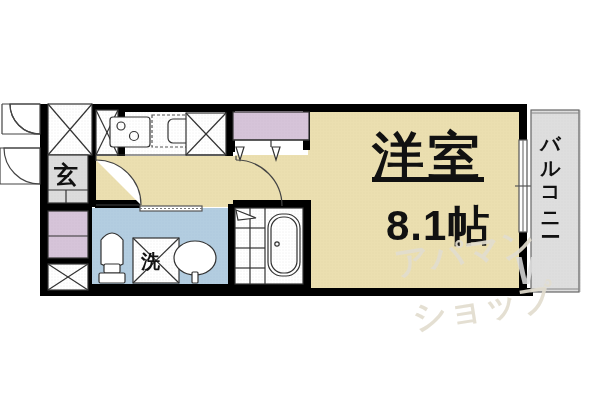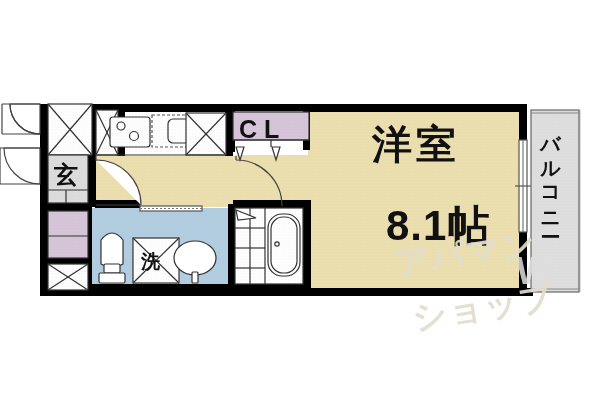--- a/index.html
+++ b/index.html
@@ -29,23 +29,24 @@
   .lbl {
     position: absolute;
     color: #111111;
     font-weight: 700;
     line-height: 1;
     white-space: nowrap;
     letter-spacing: 0.02em;
   }
   #label-yoshitsu {
     left: 372px;
-    top: 124px;
-    font-size: 40px;
+    top: 130px;
+    font-size: 52px;
     letter-spacing: 4px;
+    text-decoration: underline;
   }
   #label-jou {
     left: 386px;
     top: 205px;
     font-size: 42px;
     letter-spacing: 1px;
   }
   #label-cl {
     left: 239px;
     top: 117px;
@@ -345,21 +346,20 @@
       <g>
         <rect x="531" y="110" width="48" height="182" fill="url(#dotsGray)" stroke="#666666"></rect>
         <line x1="531" y1="113" x2="579" y2="113" stroke="#888888"></line>
         <line x1="531" y1="289" x2="579" y2="289" stroke="#888888"></line>
       </g>
     </g>
   </svg>
 
   <div class="lbl" id="label-yoshitsu">洋室</div>
   <div class="lbl" id="label-jou">8.1帖</div>
-  <div class="lbl" id="label-cl">CL</div>
   <div class="lbl" id="label-genkan">玄</div>
   <div class="lbl" id="label-sen">洗</div>
   <div class="lbl" id="label-balcony">バルコニー</div>
 
   <div id="watermark">
     <div class="wm-line" id="wm-line-1">アパマン</div>
     <div class="wm-line" id="wm-line-2">ショップ</div>
   </div>
   <div id="wm-w">W</div>
 

